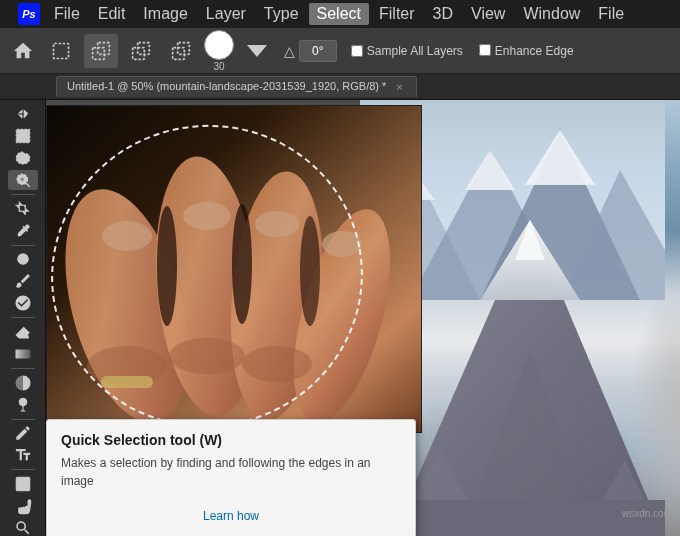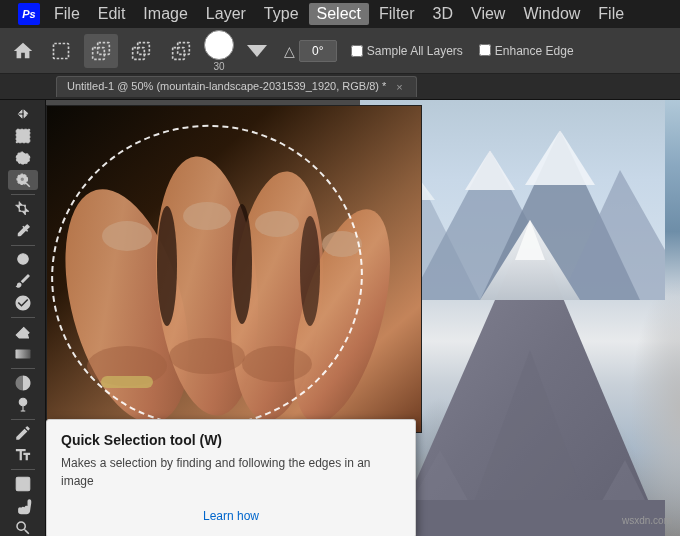--- a/index.html
+++ b/index.html
@@ -509,16 +509,16 @@
 
     <div class="crosshair-h"></div>
     <div class="crosshair-v"></div>
 
     <div class="tooltip-box">
       <div class="tooltip-title">Quick Selection tool (W)</div>
       <div class="tooltip-desc">Makes a selection by finding and following the edges in an image</div>
       <a class="tooltip-link" href="#">Learn how</a>
     </div>
 
-    <div style="position:absolute; bottom:12px; right:8px; color:#999; font-size:10px;">wsxdn.com</div>
+    <div style="position:absolute; bottom:19px; right:8px; color:#999; font-size:10px;">wsxdn.com</div>
 
   </div>
 </div>
 
 </body></html>

